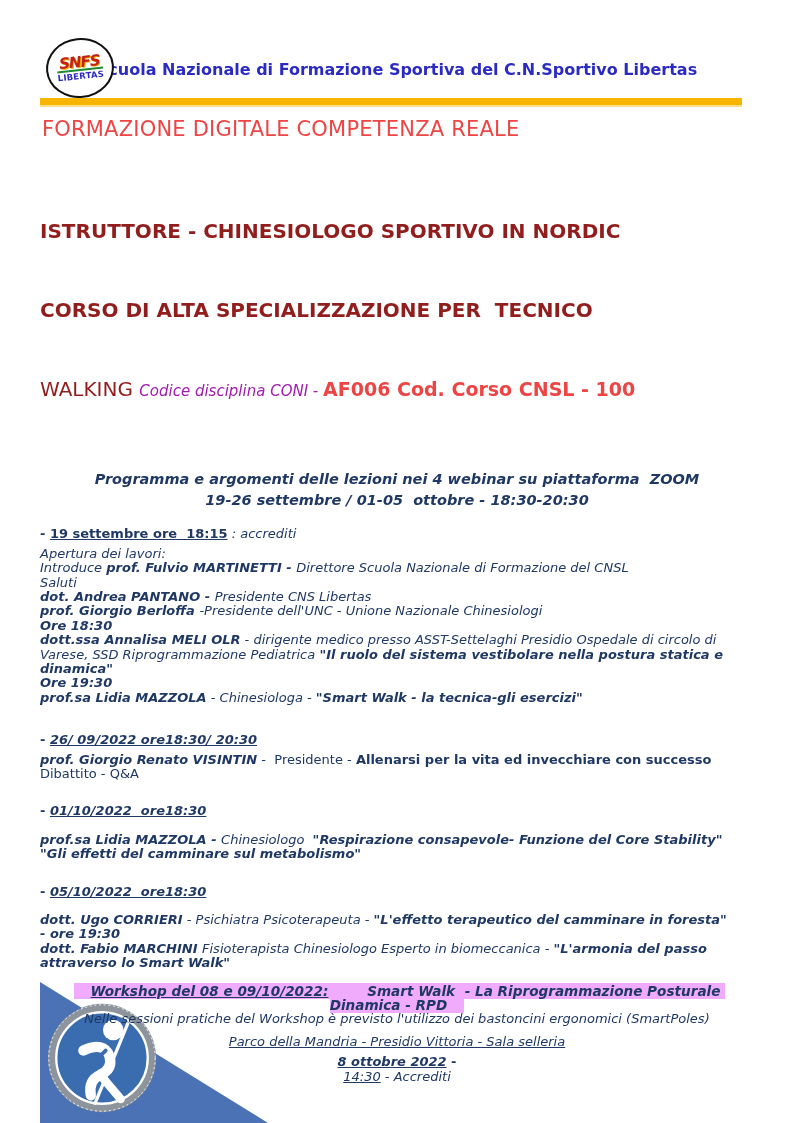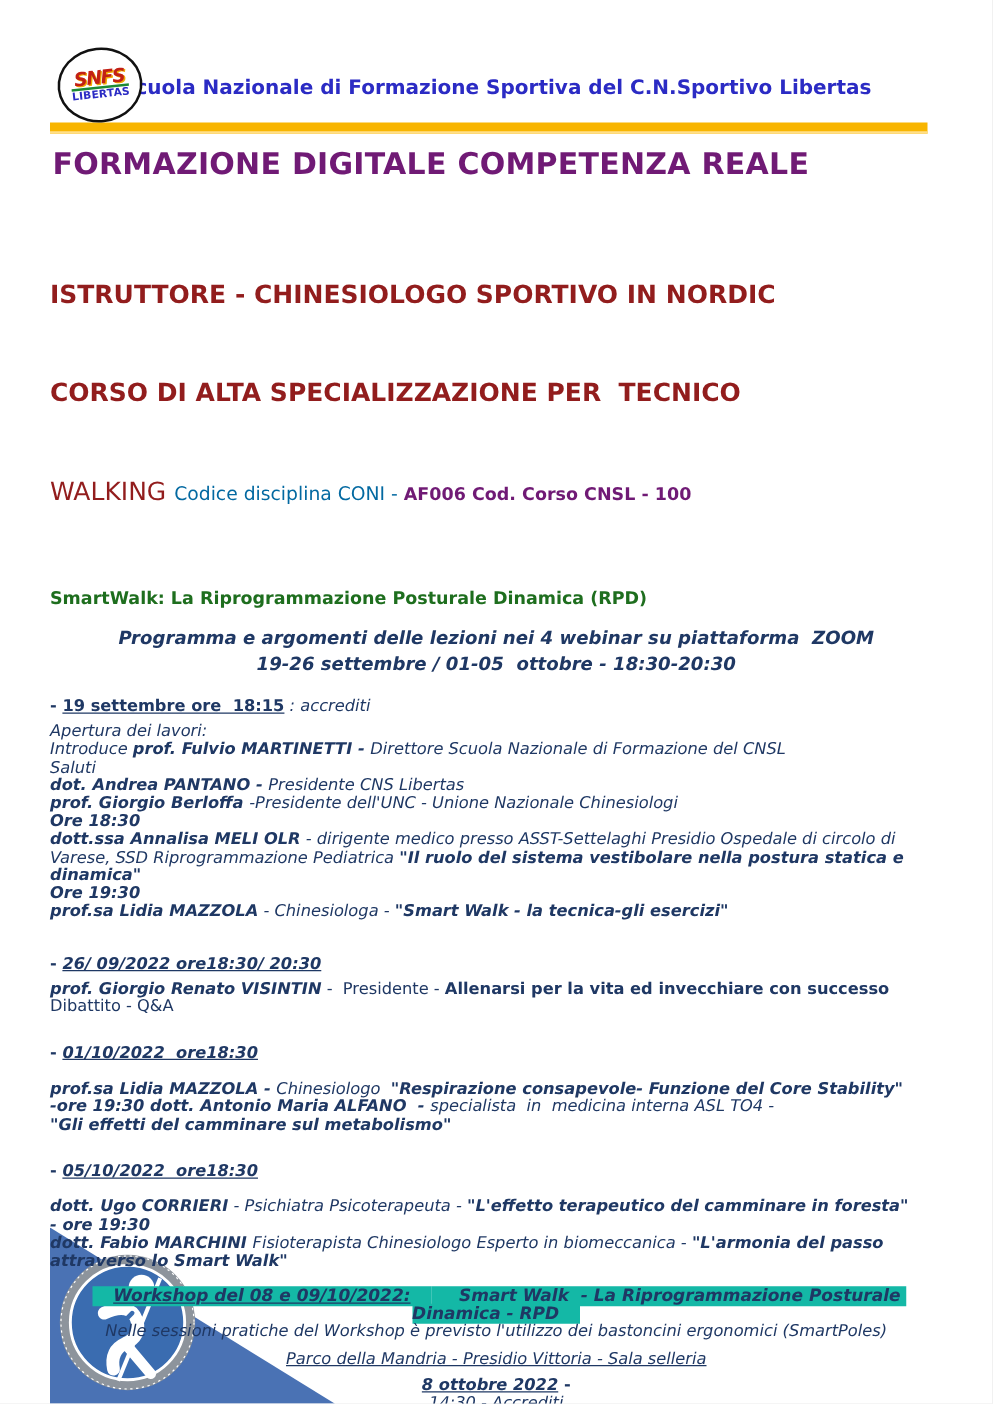--- a/index.html
+++ b/index.html
@@ -11,43 +11,43 @@
   .hdr{position:relative;height:54px;margin-top:40px;}
   .logo-oval{position:absolute;left:6px;top:-2px;width:64px;height:56px;border:2px solid #111;
              border-radius:50%;background:#fff;transform:rotate(-6deg);display:flex;flex-direction:column;
              align-items:center;justify-content:center;overflow:hidden;}
   .logo-snfs{font-size:15px;font-weight:bold;font-style:italic;color:#c22014;letter-spacing:-1px;
              text-shadow:1px 1px 0 #f2a900;line-height:14px;}
   .logo-lib{font-size:8.5px;font-weight:bold;color:#2b2bc4;letter-spacing:0.2px;border-top:2px solid #1d8a34;line-height:10px;}
   .school-title{text-align:center;padding-top:20px;font-size:16px;font-weight:bold;color:#2b2bc4;}
   .gold-bar{margin-top:4px;height:7px;width:702px;background:#f8b500;border-bottom:2px solid #ffe08a;}
 
-  .tagline{margin:10px 0 0 2px;font-size:24px;font-weight:bold;color:#701a75;letter-spacing:0.2px;}
+  .tagline{margin:10px 0 0 2px;font-size:21px;font-weight:normal;color:#ef4444;letter-spacing:0.2px;}
 
   .course{margin-top:24px;color:#921d1d;font-weight:bold;font-size:20px;line-height:1.32;white-space:pre-wrap;}
   .walking{font-size:20px;color:#921d1d;font-weight:normal;}
-  .codelabel{font-size:15px;color:#0369a1;font-weight:normal;}
-  .codeval{font-size:14px;color:#701a75;font-weight:bold;}
+  .codelabel{font-size:15px;color:#a21caf;font-weight:normal;font-style:italic;}
+  .codeval{font-size:19px;color:#ef4444;font-weight:bold;}
   .green-subtitle{margin-top:12px;font-size:14px;font-weight:bold;color:#1e6e1e;}
 
   .program{margin-top:14px;text-align:center;color:#1f3864;}
   .program .line{font-size:14.5px;font-weight:bold;font-style:italic;line-height:1.45;}
 
   .line{font-size:13px;line-height:14.4px;color:#1f3864;white-space:pre-wrap;}
   .b{font-weight:bold;} .i{font-style:italic;} .u{text-decoration:underline;}
   .hd{margin-bottom:5px;}
   .mt10{margin-top:14px;} .mt8{margin-top:8px;}
 
   .s19{margin-top:16px;}
   .s26{margin-top:28px;}
   .s01{margin-top:23px;}
   .s05{margin-top:23px;}
   .workshop{margin-top:13px;text-align:center;}
   .workshop .line:first-child{font-size:13.6px;}
-  .hl span{background:#14b8a6;padding:0 17px;}
+  .hl span{background:#f0abfc;padding:0 17px;}
   .day8{margin-top:6px;text-align:center;}
 
   
   .triangle{position:absolute;left:40px;top:982px;width:228px;height:141px;background:#4a72b4;
             clip-path:polygon(0 0,0 100%,100% 100%);z-index:1;}
   .badge{position:absolute;left:46px;top:1002px;width:112px;height:112px;z-index:1;}
 </style>
 </head>
 <body>
 
@@ -78,21 +78,20 @@
     <div class="gold-bar"></div>
 
     <div class="tagline">FORMAZIONE DIGITALE COMPETENZA REALE</div>
 
     <div class="course">
       <div>ISTRUTTORE - CHINESIOLOGO SPORTIVO IN NORDIC</div>
       <div>CORSO DI ALTA SPECIALIZZAZIONE PER  TECNICO</div>
       <div><span class="walking">WALKING </span><span class="codelabel">Codice disciplina CONI - </span><span class="codeval">AF006 Cod. Corso CNSL - 100</span></div>
     </div>
 
-    <div class="green-subtitle">SmartWalk: La Riprogrammazione Posturale Dinamica (RPD)</div>
 
     <section class="program">
         <div class="line"><span class="b i">Programma e argomenti delle lezioni nei 4 webinar su piattaforma  ZOOM</span></div>
         <div class="line"><span class="b i">19-26 settembre / 01-05  ottobre - 18:30-20:30</span></div>
       </section>
 
     <section class="sess s19">
         <div class="line hd"><span class="b">- </span><span class="b u">19 settembre ore  18:15</span><span class="i"> : accrediti</span></div>
         <div class="line"><span class="i">Apertura dei lavori:</span></div>
         <div class="line"><span class="i">Introduce </span><span class="b i">prof. Fulvio MARTINETTI - </span><span class="i">Direttore Scuola Nazionale di Formazione del CNSL</span></div>
@@ -105,21 +104,20 @@
         <div class="line"><span class="b i">prof.sa Lidia MAZZOLA</span><span class="i"> - Chinesiologa - </span><span class="b i">"Smart Walk - la tecnica-gli esercizi"</span></div>
       </section>
     <section class="sess s26">
         <div class="line hd"><span class="b">- </span><span class="b i u">26/ 09/2022 ore18:30/ 20:30</span></div>
         <div class="line"><span class="b i">prof. Giorgio Renato VISINTIN</span><span> -  Presidente - </span><span class="b">Allenarsi per la vita ed invecchiare con successo</span></div>
         <div class="line"><span>Dibattito - Q&amp;A</span></div>
       </section>
     <section class="sess s01">
         <div class="line hd"><span class="b">- </span><span class="b i u">01/10/2022  ore18:30</span></div>
         <div class="line mt10"><span class="b i">prof.sa Lidia MAZZOLA - </span><span class="i">Chinesiologo  </span><span class="b i">"Respirazione consapevole- Funzione del Core Stability"</span></div>
-        <div class="line"><span class="b i">-ore 19:30 dott. Antonio Maria ALFANO  - </span><span class="i">specialista  in  medicina interna ASL TO4 -</span></div>
         <div class="line"><span class="b i">"Gli effetti del camminare sul metabolismo"</span></div>
       </section>
     <section class="sess s05">
         <div class="line hd"><span class="b">- </span><span class="b i u">05/10/2022  ore18:30</span></div>
         <div class="line mt10"><span class="b i">dott. Ugo CORRIERI</span><span class="i"> - Psichiatra Psicoterapeuta - </span><span class="b i">"L'effetto terapeutico del camminare in foresta"</span></div>
         <div class="line"><span class="b i">- ore 19:30</span></div>
         <div class="line"><span class="b i">dott. Fabio MARCHINI </span><span class="i">Fisioterapista Chinesiologo Esperto in biomeccanica - </span><span class="b i">"L'armonia del passo attraverso lo Smart Walk"</span></div>
       </section>
 
     <section class="workshop">

